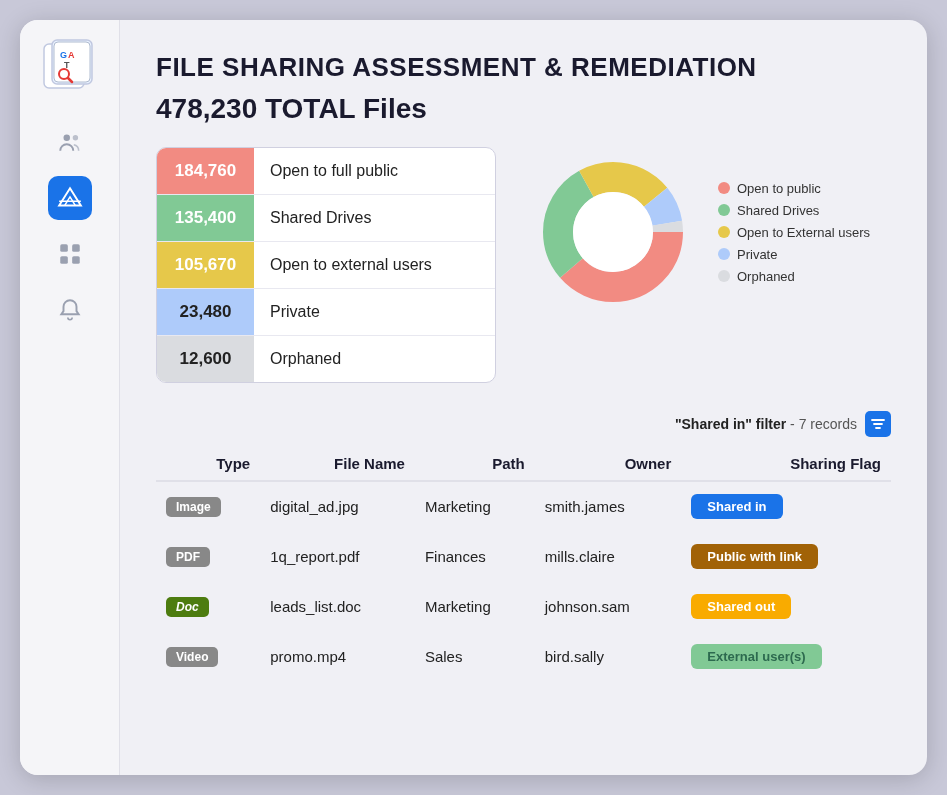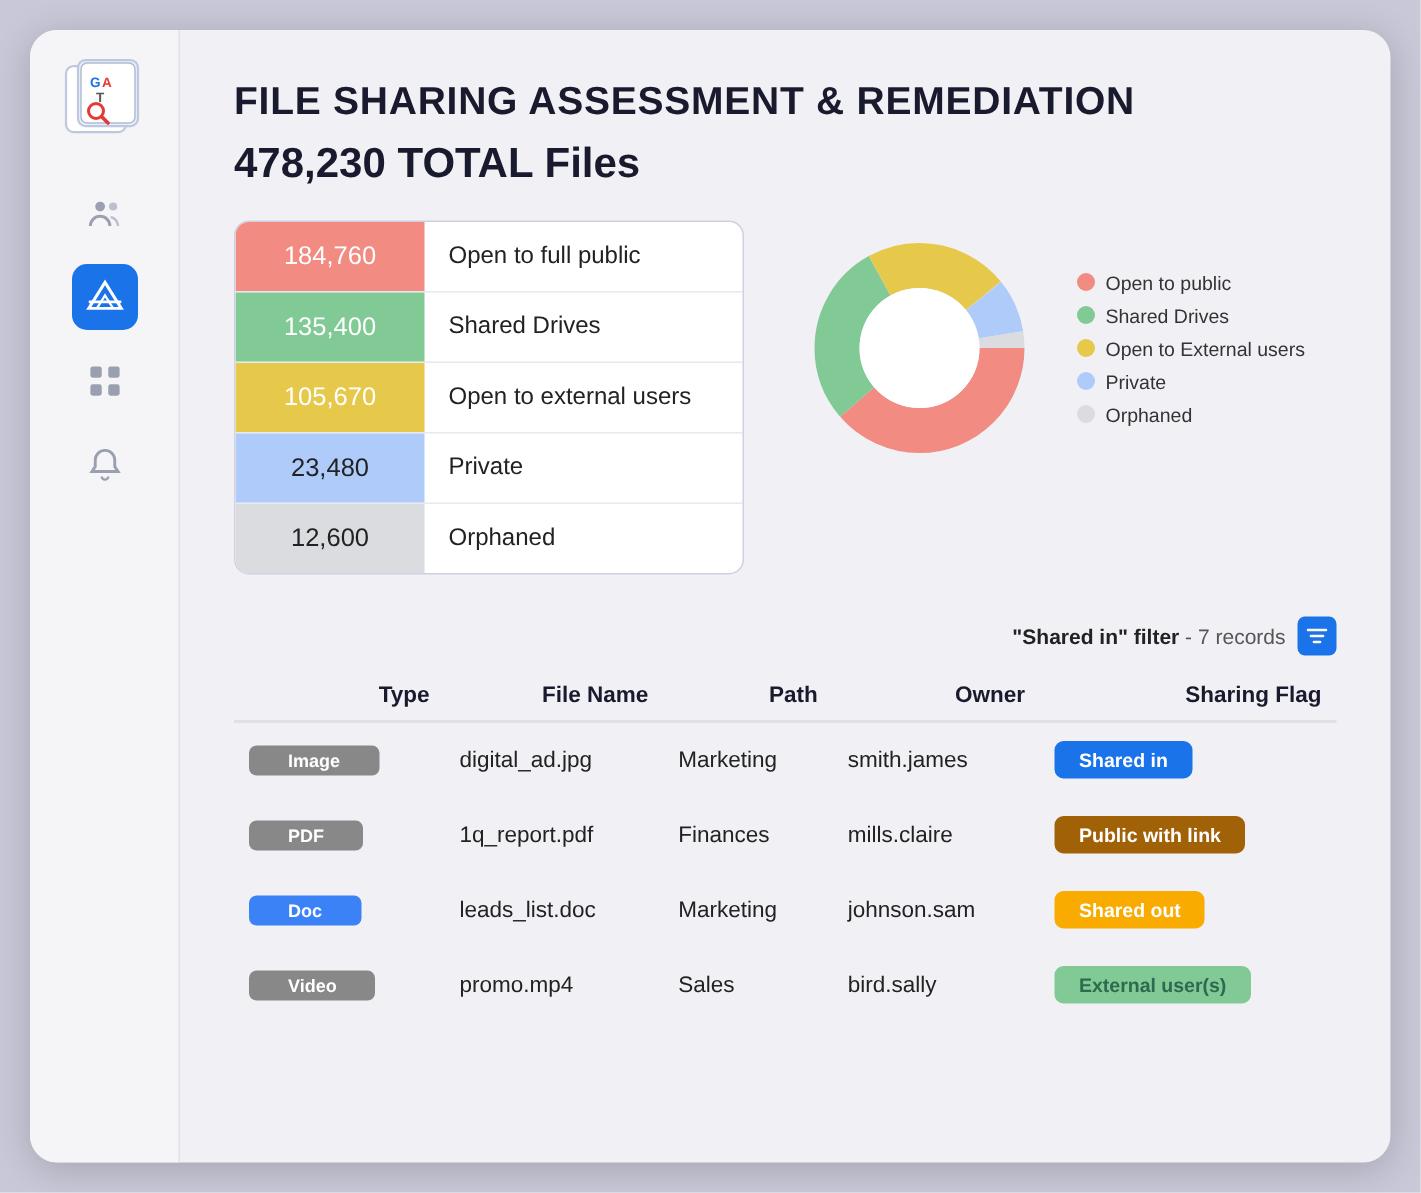--- a/index.html
+++ b/index.html
@@ -83,23 +83,23 @@
       background: #fff;
       min-width: 340px;
     }
     .stats-row-item {
       display: flex;
       align-items: center;
       border-bottom: 1px solid #e8e8f0;
     }
     .stats-row-item:last-child { border-bottom: none; }
     .stat-number {
-      width: 126px;
+      width: 97px;
       padding: 13px 14px;
-      font-weight: 400;
+      font-weight: 700;
       font-size: 17px;
       text-align: center;
     }
     .stat-label {
       padding: 13px 16px;
       font-size: 16px;
       color: #222;
       font-weight: 500;
     }
     .bg-red { background: #f28b82; color: #fff; }
@@ -174,30 +174,30 @@
       font-size: 15px;
     }
     .data-table td {
       padding: 12px 10px;
       color: #222;
       vertical-align: middle;
     }
     .data-table tr { border-bottom: 1px solid #f0f0f5; }
     .type-badge {
       display: inline-block;
-      padding: 3px 26px;
+      padding: 3px 10px;
       border-radius: 5px;
       font-size: 12px;
       font-weight: 700;
       color: #fff;
       background: #888;
     }
     .badge-image { background: #888; }
     .badge-pdf { background: #888; }
-    .badge-doc { background: #3b82f6; }
+    .badge-doc { background: #4d7c0f; font-style: italic; }
     .badge-video { background: #888; }
 
     .sharing-flag {
       display: inline-block;
       padding: 5px 16px;
       border-radius: 6px;
       font-size: 13px;
       font-weight: 700;
       color: #fff;
       white-space: nowrap;

